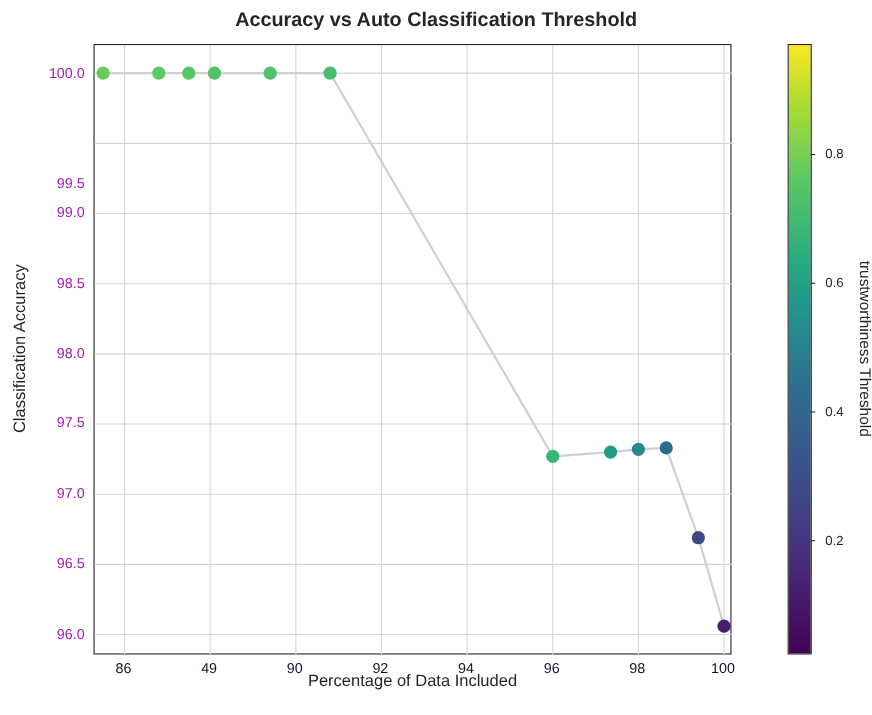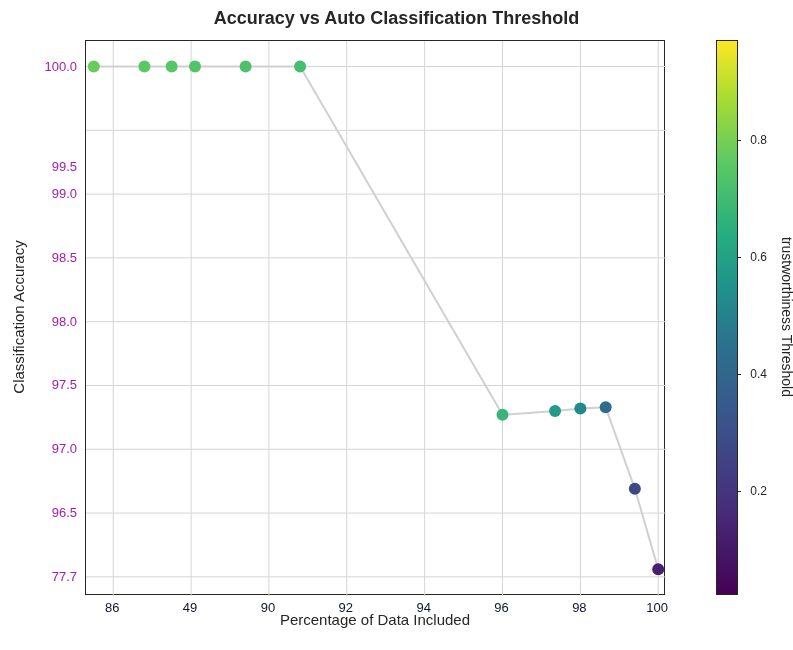--- a/index.html
+++ b/index.html
@@ -175,21 +175,21 @@
       <div class="x-tick" style="left: 112.248px;">86</div>
       <div class="x-tick" style="left: 190.101px;">49</div>
       <div class="x-tick" style="left: 267.953px;">90</div>
       <div class="x-tick" style="left: 345.805px;">92</div>
       <div class="x-tick" style="left: 423.658px;">94</div>
       <div class="x-tick" style="left: 501.51px;">96</div>
       <div class="x-tick" style="left: 579.362px;">98</div>
       <div class="x-tick" style="left: 657.215px;">100</div>
     </div>
   <div id="yticks-container">
-      <div class="y-tick" style="top: 575.862px;">77.7</div>
+      <div class="y-tick" style="top: 575.862px;">96.0</div>
       <div class="y-tick" style="top: 512.069px;">96.5</div>
       <div class="y-tick" style="top: 448.276px;">97.0</div>
       <div class="y-tick" style="top: 384.483px;">97.5</div>
       <div class="y-tick" style="top: 320.69px;">98.0</div>
       <div class="y-tick" style="top: 256.897px;">98.5</div>
       <div class="y-tick" style="top: 193.103px;">99.0</div>
       <div class="y-tick" style="top: 122px; margin-top: 44px;">99.5</div>
       <div class="y-tick" style="top: 65.5172px;">100.0</div>
     </div>
 

